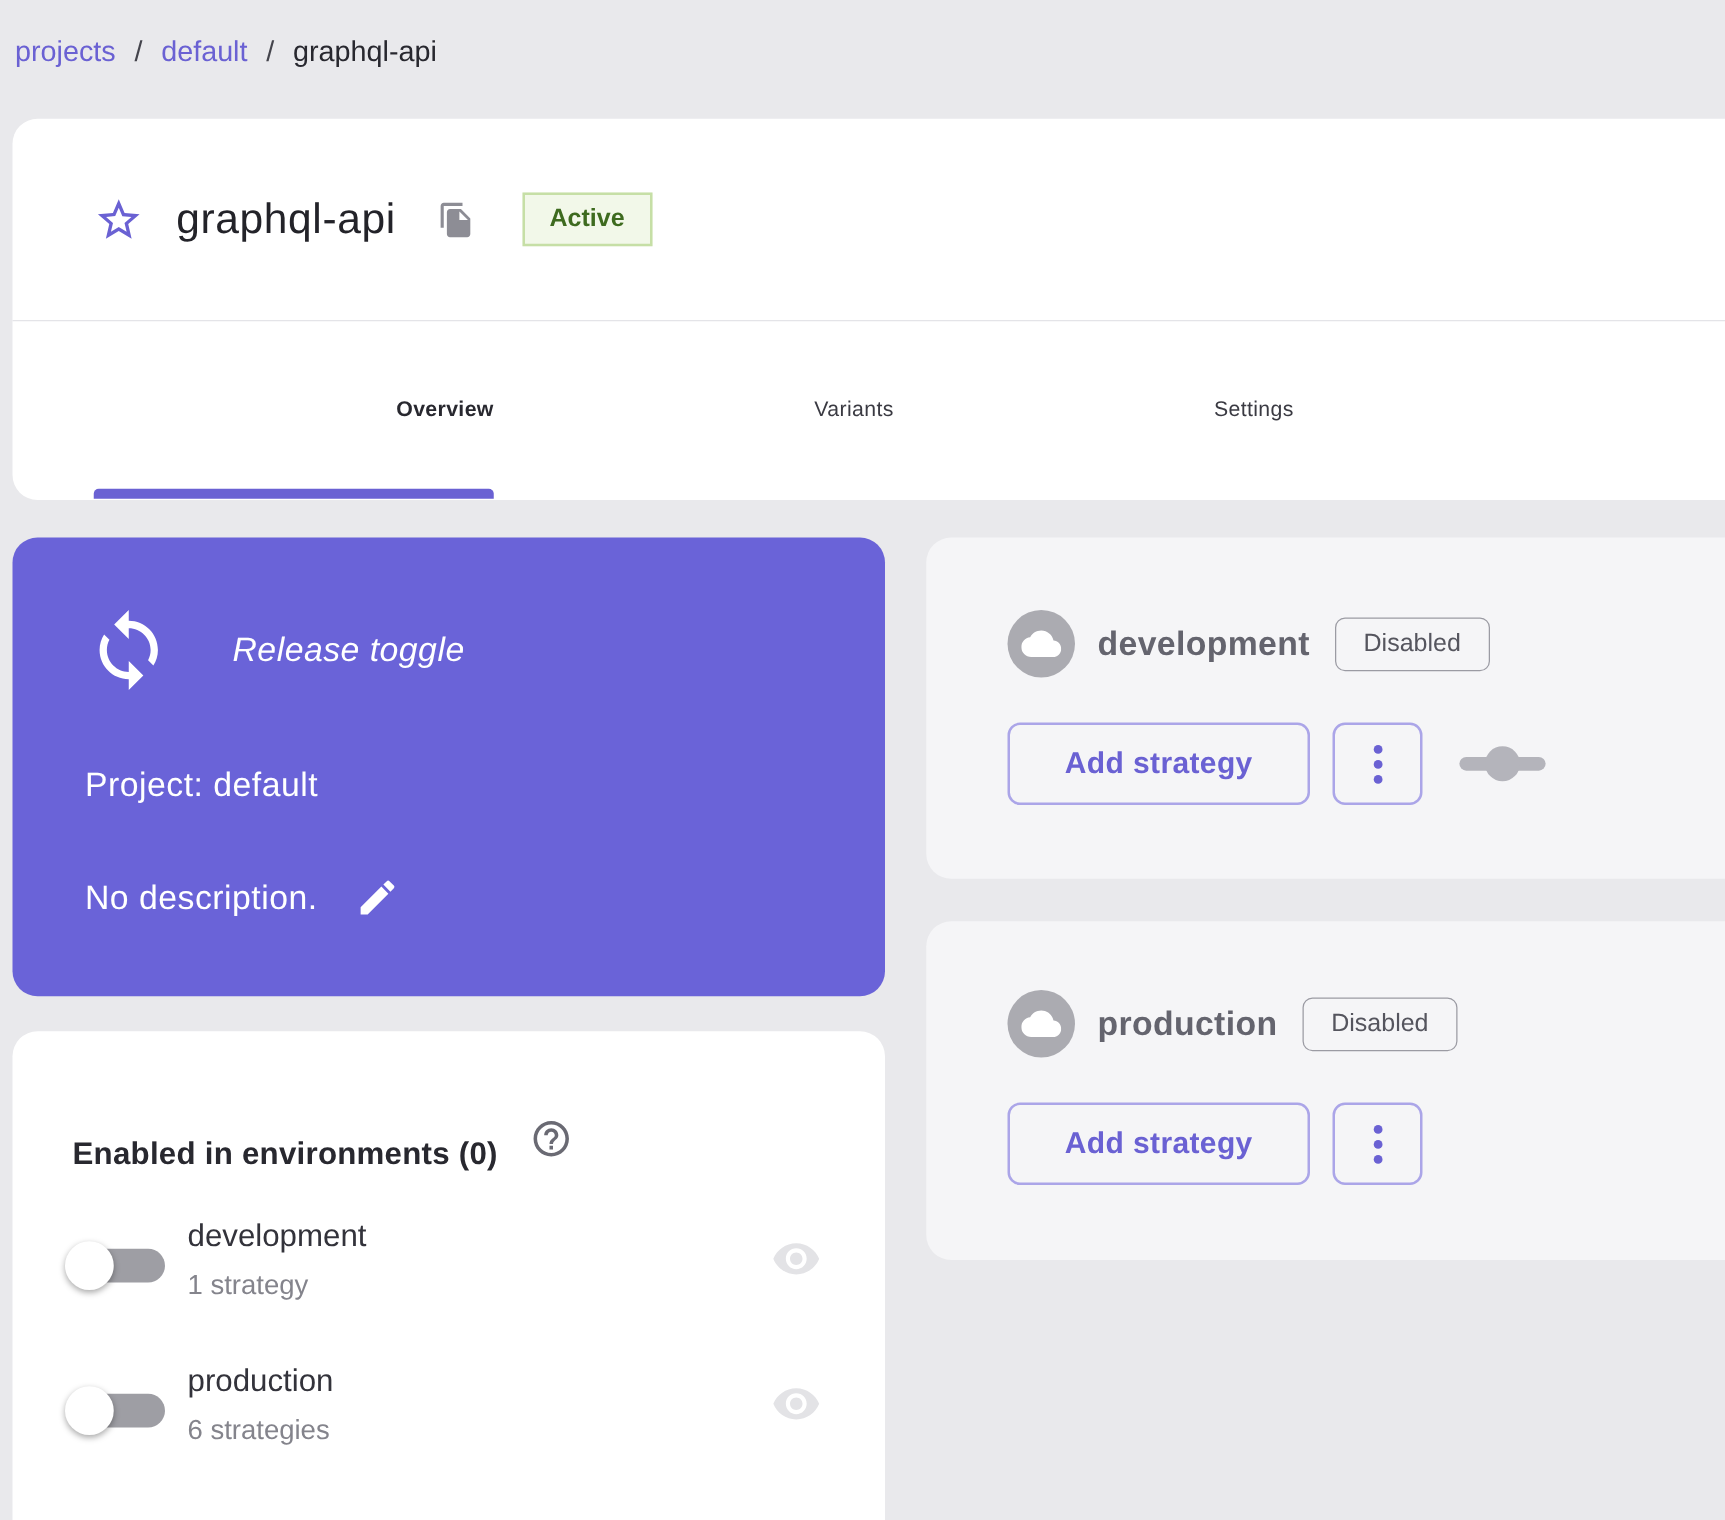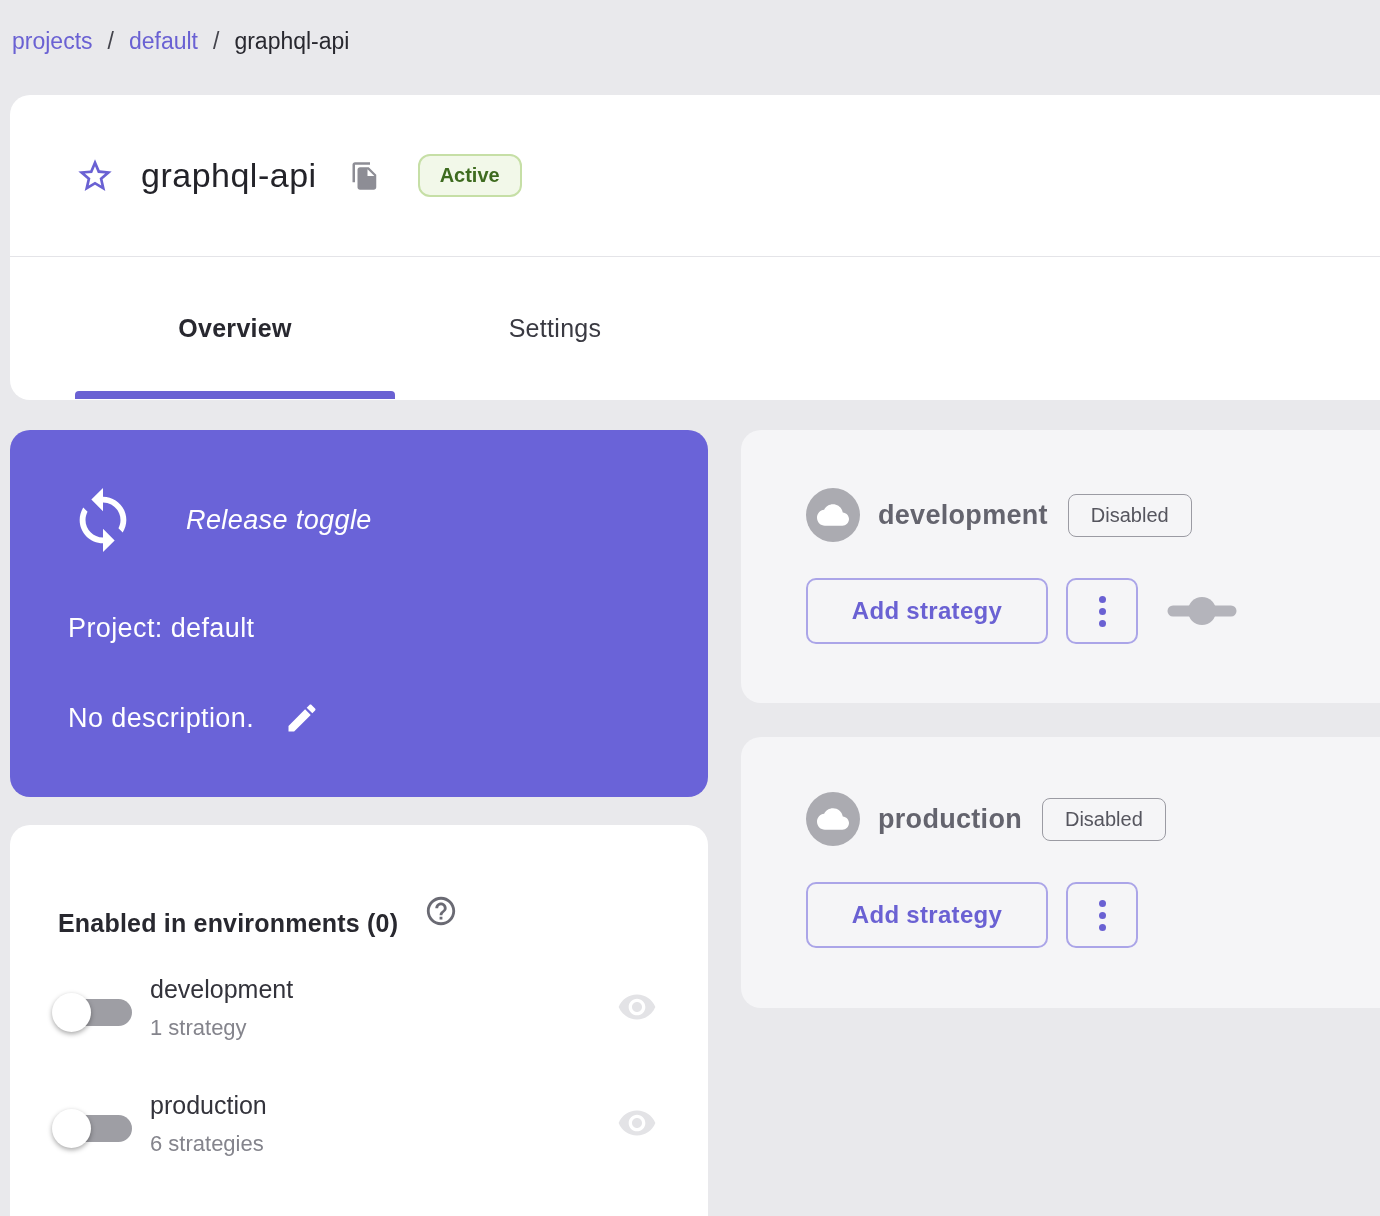--- a/index.html
+++ b/index.html
@@ -21,24 +21,24 @@
   .breadcrumb a{color:var(--accent);text-decoration:none;cursor:pointer;}
   .breadcrumb .sep{color:#44444c;margin:0 15px;}
   .breadcrumb .current{color:var(--dark-text);}
 
   
   .header-card{position:absolute;left:10px;top:95px;width:1370px;height:305px;background:#fff;border-radius:20px 0 0 20px;}
   .header-row{height:162px;display:flex;align-items:center;padding-left:65px;border-bottom:1px solid var(--divider);}
   .star-btn{width:40px;height:40px;display:inline-flex;margin-right:26px;cursor:pointer;}
   .page-title{font-size:34px;font-weight:500;color:#232329;letter-spacing:.5px;}
   .copy-btn{width:30px;height:30px;display:inline-flex;margin-left:33px;cursor:pointer;}
-  .badge-active{margin-left:38px;font-size:20px;font-weight:bold;color:var(--active-text);background:var(--active-bg);border:2px solid var(--active-border);border-radius:12px;padding:8px 20px;}
+  .badge-active{margin-left:38px;font-size:20px;font-weight:bold;color:var(--active-text);background:var(--active-bg);border:2px solid var(--active-border);border-radius:0;padding:8px 20px;}
 
   .tabs{display:flex;height:142px;padding-left:65px;}
-  .tab{position:relative;width:320px;height:100%;display:flex;align-items:center;justify-content:center;font-size:25px;color:var(--tab-text);cursor:pointer;letter-spacing:.3px;}
+  .tab{position:relative;width:320px;height:100%;display:flex;align-items:center;justify-content:flex-end;font-size:17px;color:var(--tab-text);cursor:pointer;letter-spacing:.3px;}
   .tab.active{font-weight:bold;color:var(--dark-text);}
   .tab .indicator{position:absolute;left:0;bottom:0;width:100%;height:8px;background:var(--accent);border-radius:4px 4px 0 0;}
 
   
   .info-card{position:absolute;left:10px;top:430px;width:698px;height:367px;background:var(--purple-card);border-radius:20px;color:#fff;}
   .type-row{position:absolute;left:58px;top:55px;display:flex;align-items:center;}
   .loop-icon{width:70px;height:70px;display:inline-flex;}
   .type-label{font-size:27px;margin-left:48px;letter-spacing:.4px;font-style:italic;}
   .project-label{position:absolute;left:58px;top:613px;font-size:27px;letter-spacing:.4px;}
   .info-card .project-label{top:183px;}
@@ -102,20 +102,23 @@
           </svg>
       </span>
       <span class="badge-active">Active</span>
     </div>
     <div class="tabs">
       <div class="tab active">
         <span>Overview</span>
         <span class="indicator"></span>
       </div>
       <div class="tab">
+        <span>Variants</span>
+      </div>
+      <div class="tab">
         <span>Settings</span>
       </div>
     </div>
   </section>
 
   <section class="info-card">
     <div class="type-row">
       <span class="loop-icon">
         <svg viewBox="0 0 24 24" width="70" height="70">
             <path fill="#ffffff" d="M12 4V1L8 5l4 4V6c3.31 0 6 2.69 6 6 0 1.01-.25 1.97-.7 2.8l1.46 1.46C19.54 15.03 20 13.57 20 12c0-4.42-3.58-8-8-8zm0 14c-3.31 0-6-2.69-6-6 0-1.01.25-1.97.7-2.8L5.24 7.74C4.46 8.97 4 10.43 4 12c0 4.42 3.58 8 8 8v3l4-4-4-4v3z"></path>

